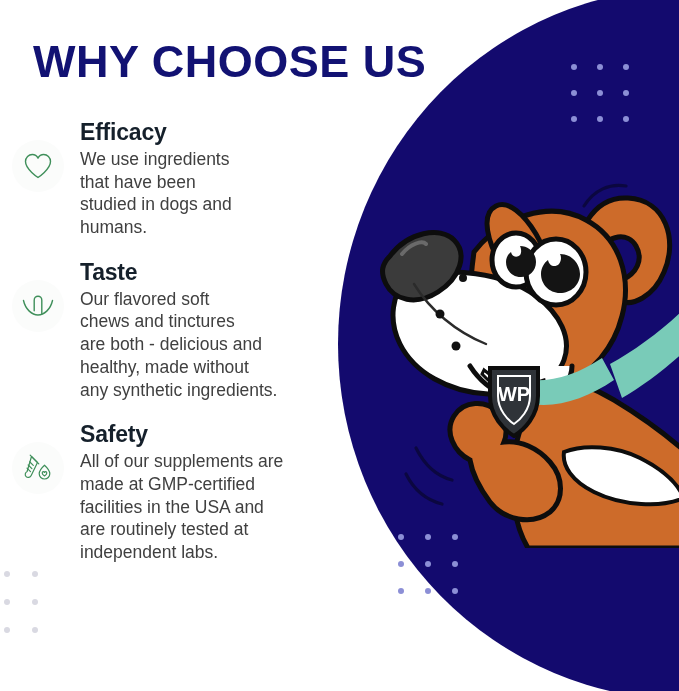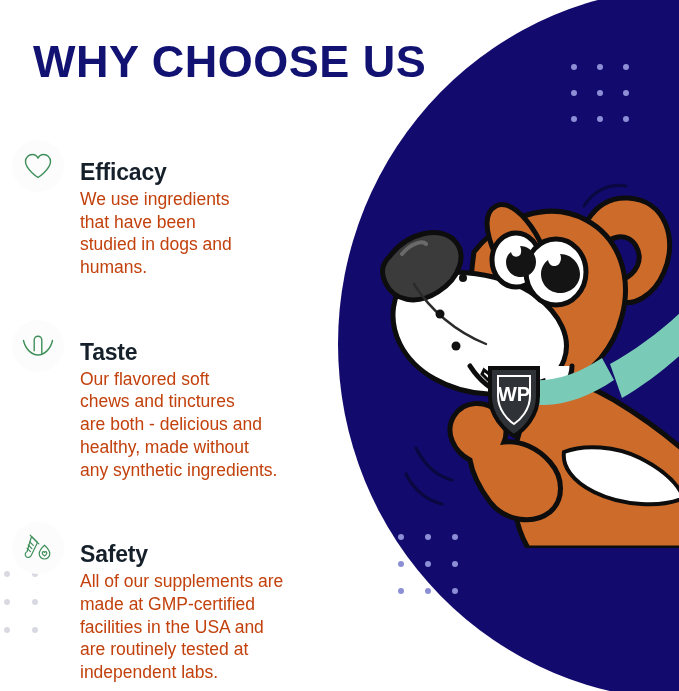--- a/index.html
+++ b/index.html
@@ -125,36 +125,35 @@
     margin-top: 22px;
   }
   .feature-icon-wrap svg {
     display: block;
   }
 
   .feature-text {
     flex: 1 1 auto;
     padding-left: 16px;
     padding-right: 6px;
-    margin-top: 40px;
   }
 
   .feature-title {
     font-size: 23px;
     font-weight: 800;
     color: #15202b;
     line-height: 1.25;
     letter-spacing: -0.2px;
     margin-bottom: 1px;
   }
 
   .feature-body {
     font-size: 17.5px;
     line-height: 1.30;
-    color: #c2410c;
+    color: #404040;
     font-weight: 400;
     white-space: pre-line;
   }
 
   
   .dog-wrap {
     position: absolute;
     left: 378px;
     top: 168px;
     width: 310px;

